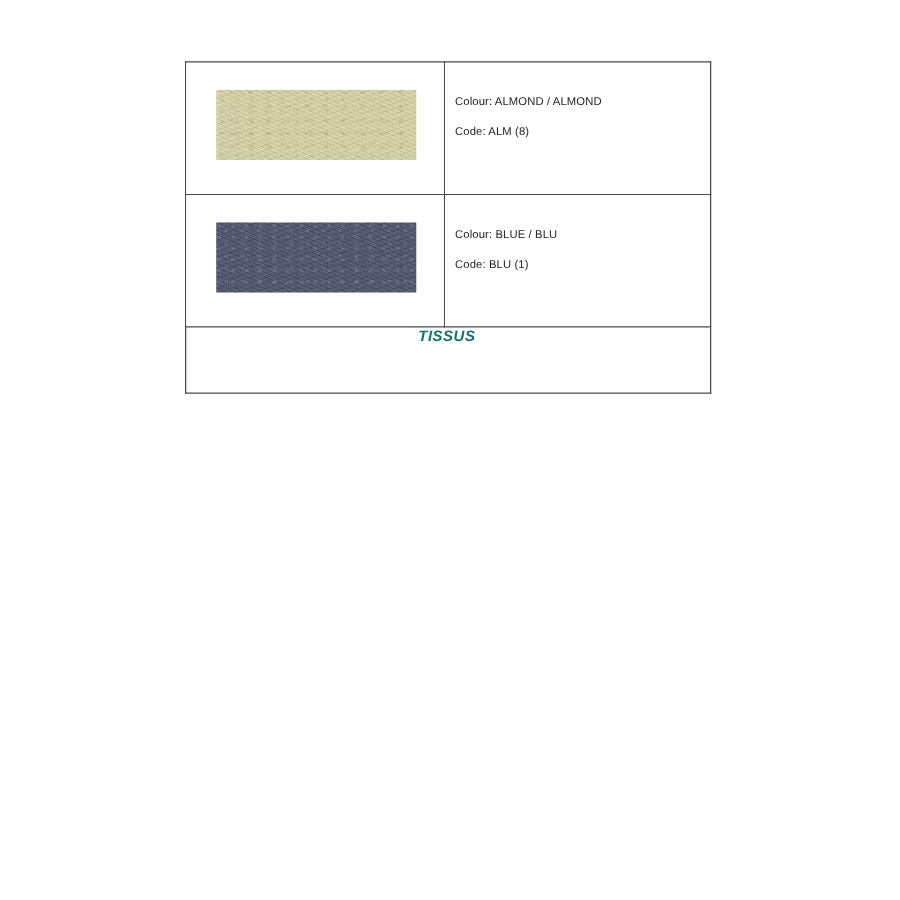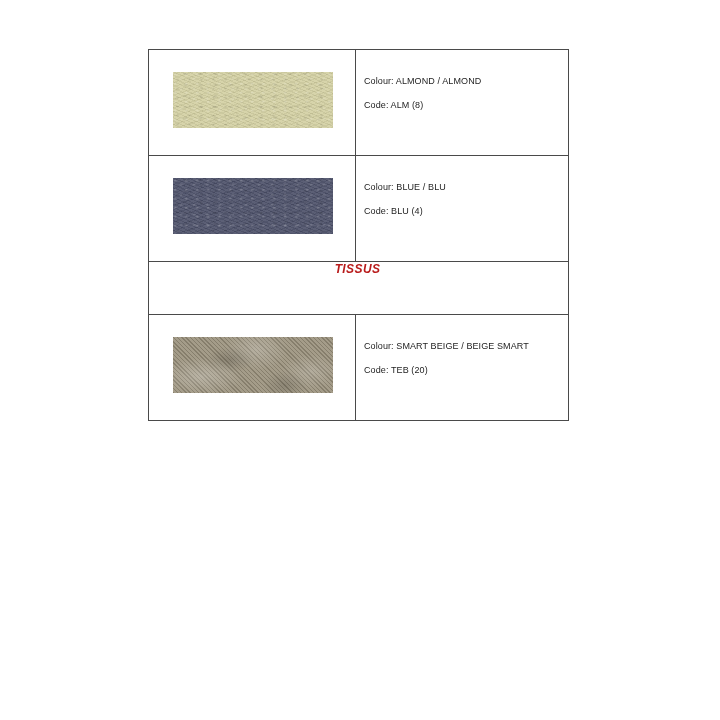--- a/index.html
+++ b/index.html
@@ -103,21 +103,21 @@
   .section-cell {
     height: 52px;
     text-align: center;
     vertical-align: middle;
   }
   .section-label {
     display: block;
     font-size: 12px;
     font-weight: bold;
     font-style: italic;
-    color: #b91c1c;
+    color: #0f766e;
     letter-spacing: .4px;
     padding-right: 2px;
   }
 </style>
 </head>
 <body>
 
 <div id="page">
   <table id="swatch-table">
     <colgroup>
@@ -136,35 +136,24 @@
             </div>
           </td>
         </tr>
         <tr>
           <td class="swatch-cell">
             <div class="swatch tex-leather" style="background-color: rgb(75, 79, 104);"></div>
           </td>
           <td class="info-cell">
             <div class="info-inner">
               <div class="info-line">Colour: BLUE / BLU</div>
-              <div class="info-line second">Code: BLU (4)</div>
+              <div class="info-line second">Code: BLU (1)</div>
             </div>
           </td>
         </tr>
         <tr>
           <td class="section-cell" colspan="2">
             <span class="section-label">TISSUS</span>
           </td>
         </tr>
-        <tr>
-          <td class="swatch-cell">
-            <div class="swatch tex-camo" style="background-color: rgb(154, 145, 124);"></div>
-          </td>
-          <td class="info-cell">
-            <div class="info-inner">
-              <div class="info-line">Colour: SMART BEIGE / BEIGE SMART</div>
-              <div class="info-line second">Code: TEB (20)</div>
-            </div>
-          </td>
-        </tr>
       </tbody>
   </table>
 </div>
 
 </body></html>

